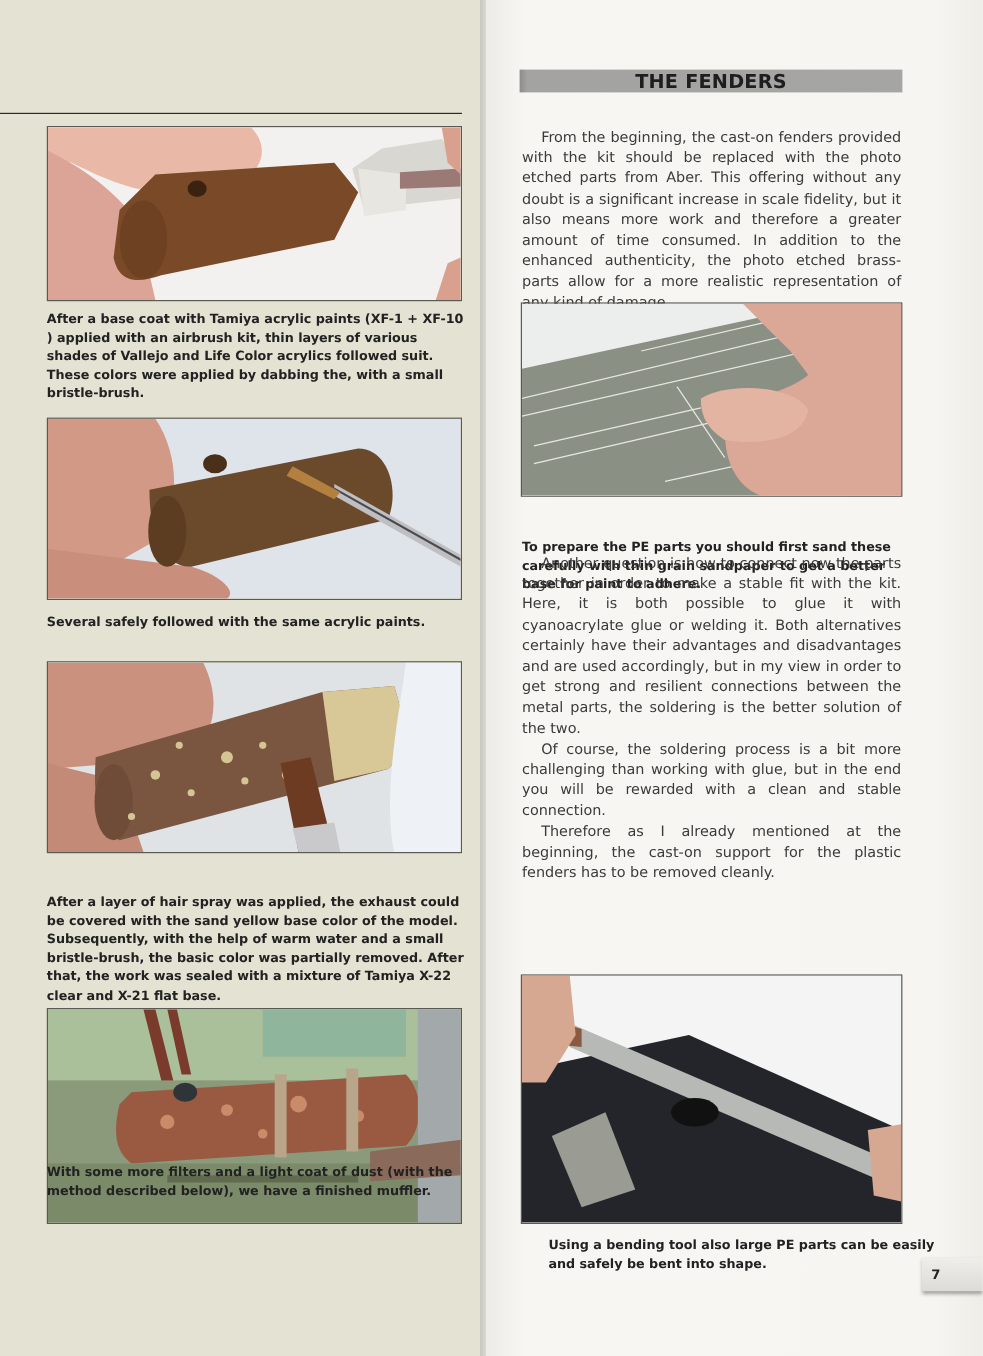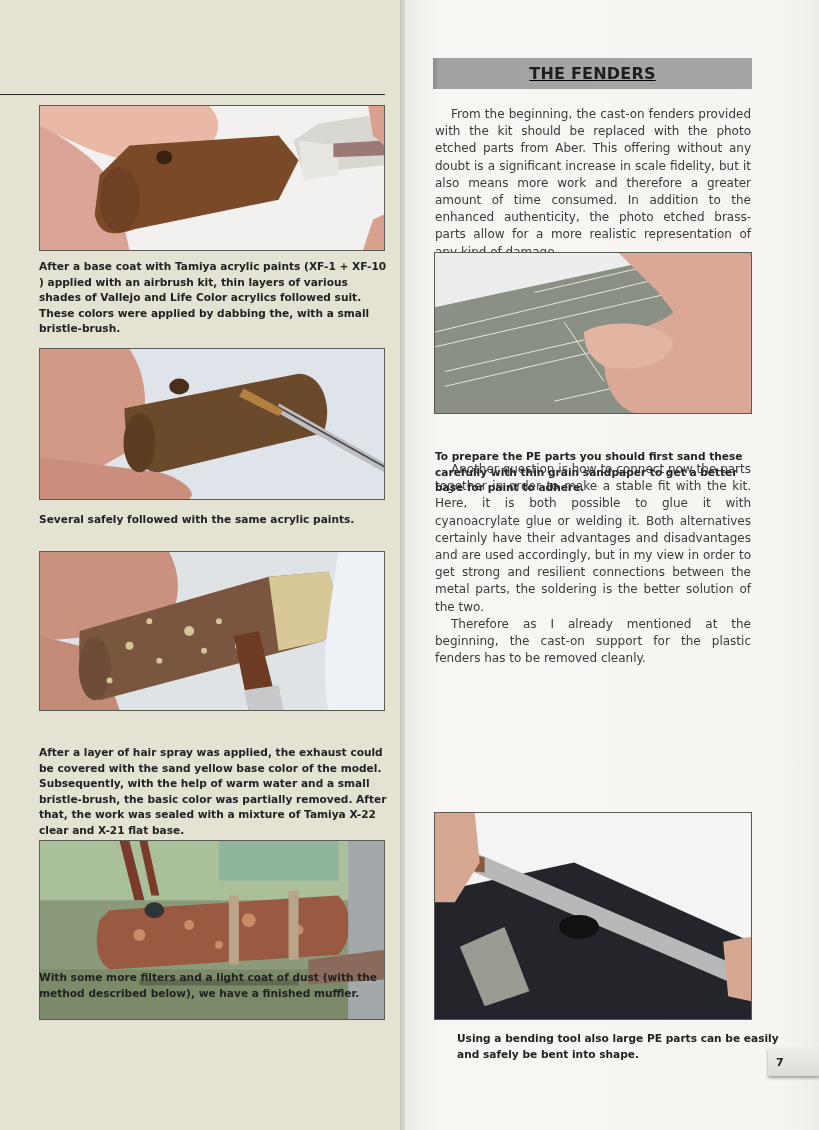--- a/index.html
+++ b/index.html
@@ -27,23 +27,23 @@
     }
     .photo {
       position: absolute; border: 1px solid #5a5a55; overflow: hidden;
     }
     .photo svg { width: 100%; height: 100%; display: block; }
     .caption {
       position: absolute; font-family: "DejaVu Sans", sans-serif; font-weight: bold;
       font-size: 10.6px; line-height: 15.6px; color: #222;
     }
     .heading-bar {
-      position: absolute; left: 433px; top: 58px; width: 319px; height: 31px;
+      position: absolute; left: 433px; top: 58px; width: 319px; height: 19px;
       background: linear-gradient(to right, #8c8c8a 0%, #a3a3a1 2%, #a5a5a3 100%);
-      display: flex; align-items: center; justify-content: center; text-decoration: underline;
+      display: flex; align-items: center; justify-content: center;
     }
     .heading-bar span {
       font-family: "DejaVu Sans", sans-serif; font-weight: bold; font-size: 16px; color: #1e1e1e;
       letter-spacing: 0.2px;
     }
     .body-text {
       position: absolute; left: 435px; width: 316px;
       font-family: "DejaVu Sans", sans-serif; font-size: 12px; line-height: 17.2px;
       color: #3a3a3a; text-align: justify; font-weight: normal;
     }
@@ -170,20 +170,21 @@
       <path d="M130 70 L170 130"></path>
     </g>
     <path d="M185 0 L318 0 L318 162 L200 162 C170 150 165 110 175 85 C200 80 230 70 240 60 L225 40 Z" fill="#dba898"></path>
     <path d="M150 80 C175 65 230 70 240 90 C235 115 200 120 170 115 C155 105 150 95 150 80 Z" fill="#e4b4a2"></path>
   </svg>
 </div>
 <div class="caption" style="left:435px; top:429px; width:330px;margin-top:20px;">To prepare the PE parts you should first sand these carefully with thin grain sandpaper to get a better base for paint to adhere.</div>
 
 <div class="body-text" style="top:461px;">
   <p>Another question is how to connect now the parts together in order to make a stable fit with the kit. Here, it is both possible to glue it with cyanoacrylate glue or welding it. Both alternatives certainly have their advantages and disadvantages and are used accordingly, but in my view in order to get strong and resilient connections between the metal parts, the soldering is the better solution of the two.</p>
+  <p>Of course, the soldering process is a bit more challenging than working with glue, but in the end you will be rewarded with a clean and stable connection.</p>
   <p>Therefore as I already mentioned at the beginning, the cast-on support for the plastic fenders has to be removed cleanly.</p>
 </div>
 
 <div class="photo" style="left:434px; top:812px; width:318px; height:208px;">
   <svg viewBox="0 0 318 208" preserveAspectRatio="none">
     <rect width="318" height="208" fill="#f3f4f3"></rect>
     <path d="M0 80 L140 50 L318 130 L318 208 L0 208 Z" fill="#24252a"></path>
     <path d="M40 40 L318 160 L318 180 L40 60 Z" fill="#b7b9b6"></path>
     <path d="M0 30 L50 45 L50 60 L0 55 Z" fill="#8a5a40"></path>
     <path d="M25 135 L70 115 L95 180 L50 195 Z" fill="#9a9c94"></path>

